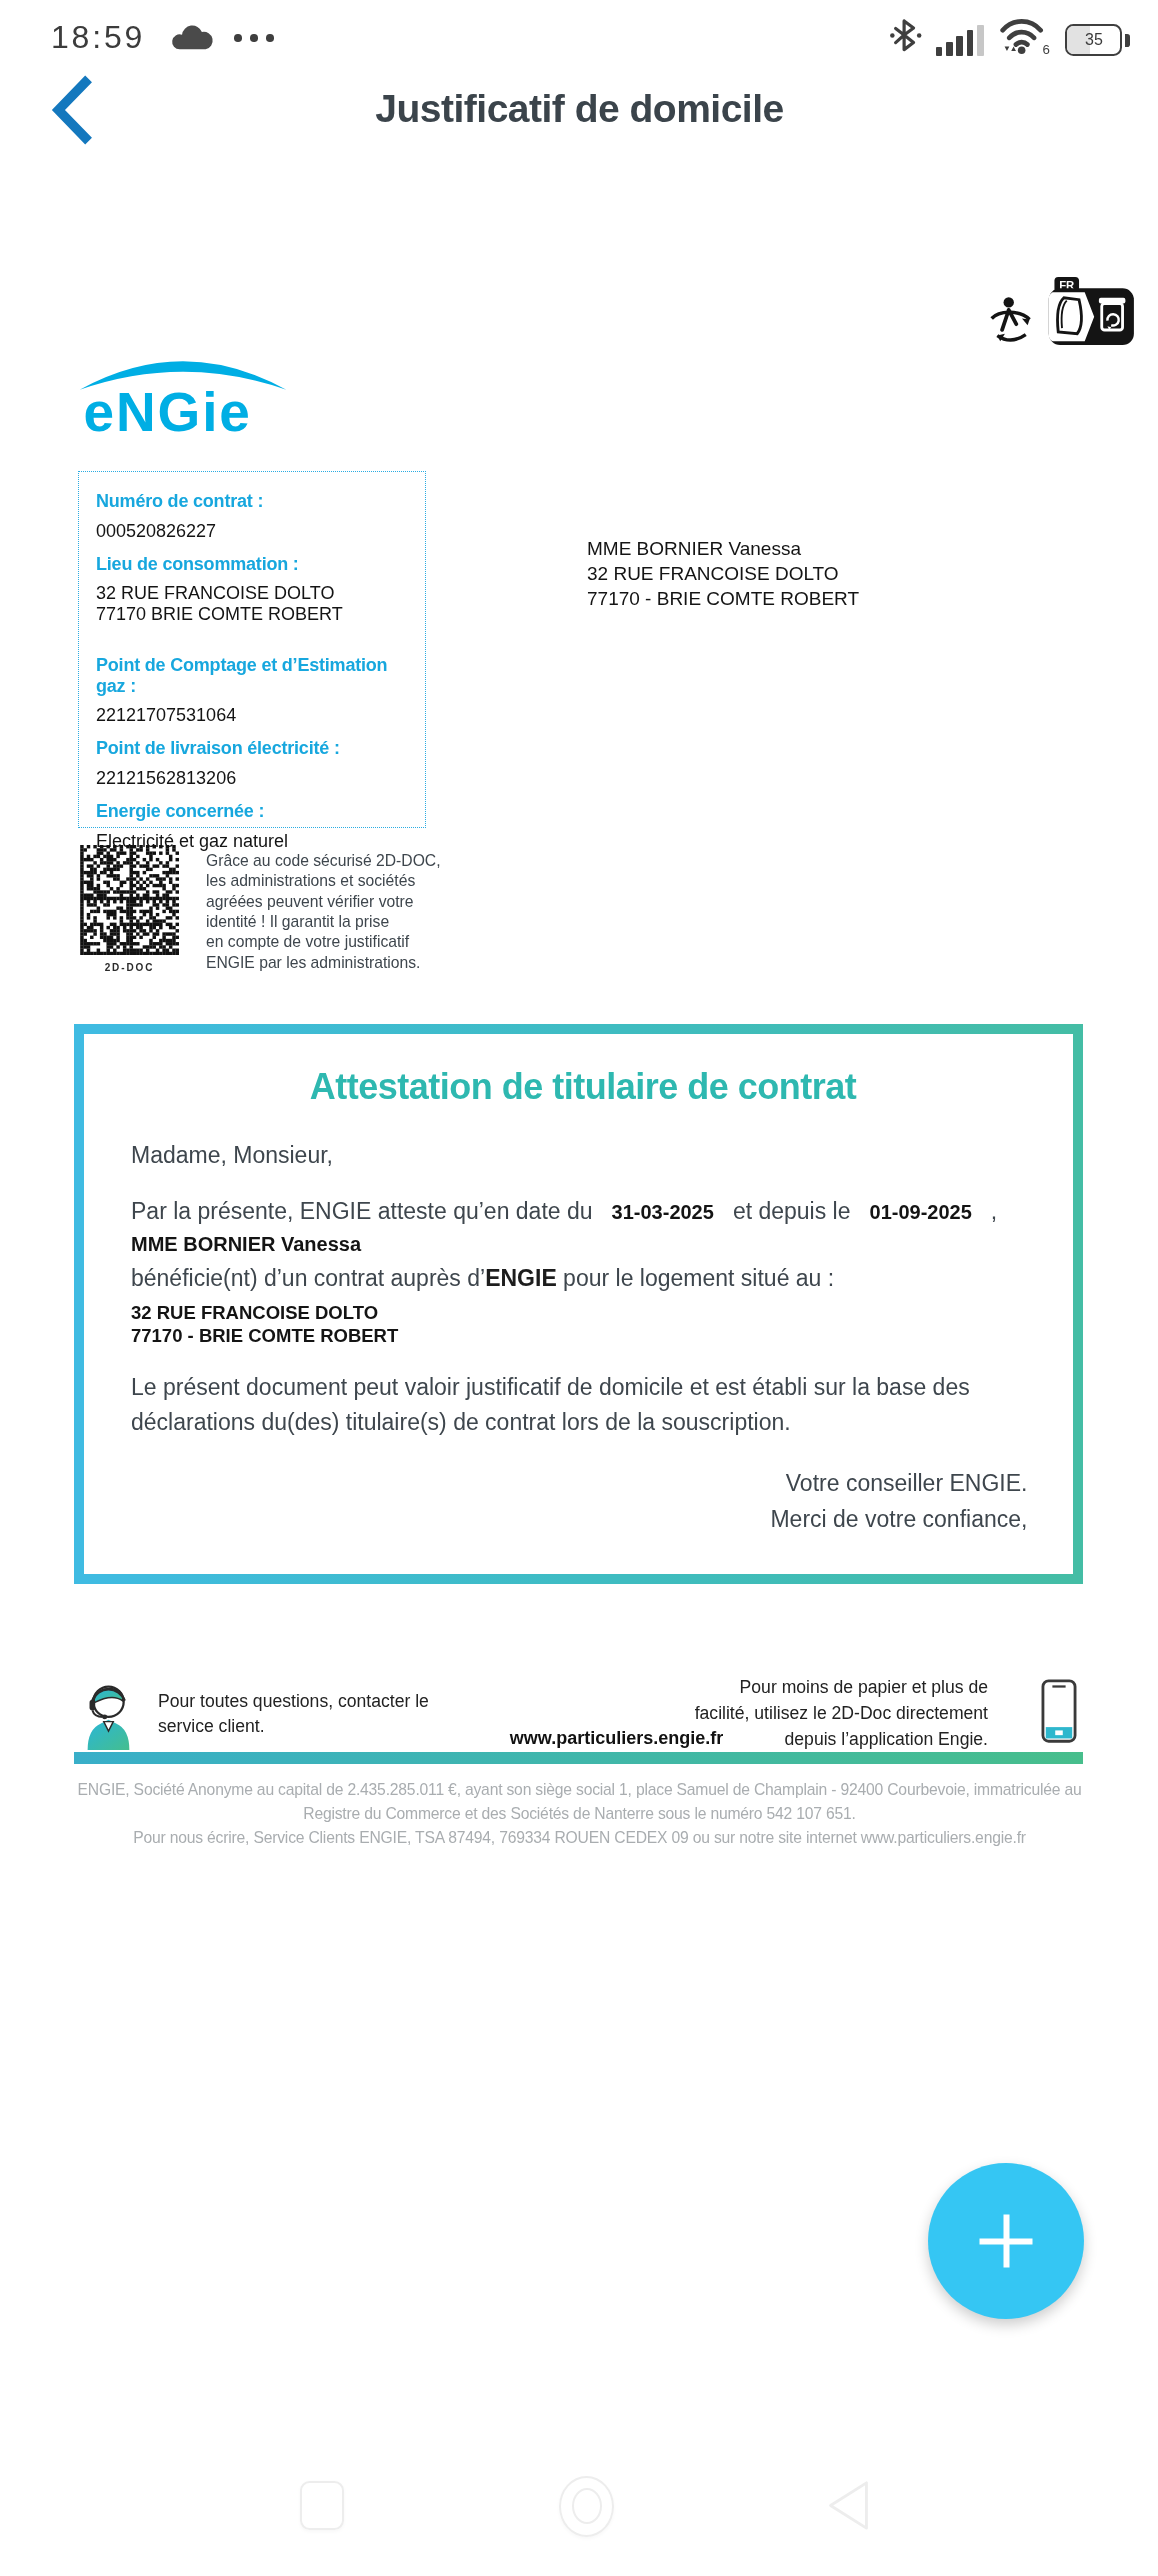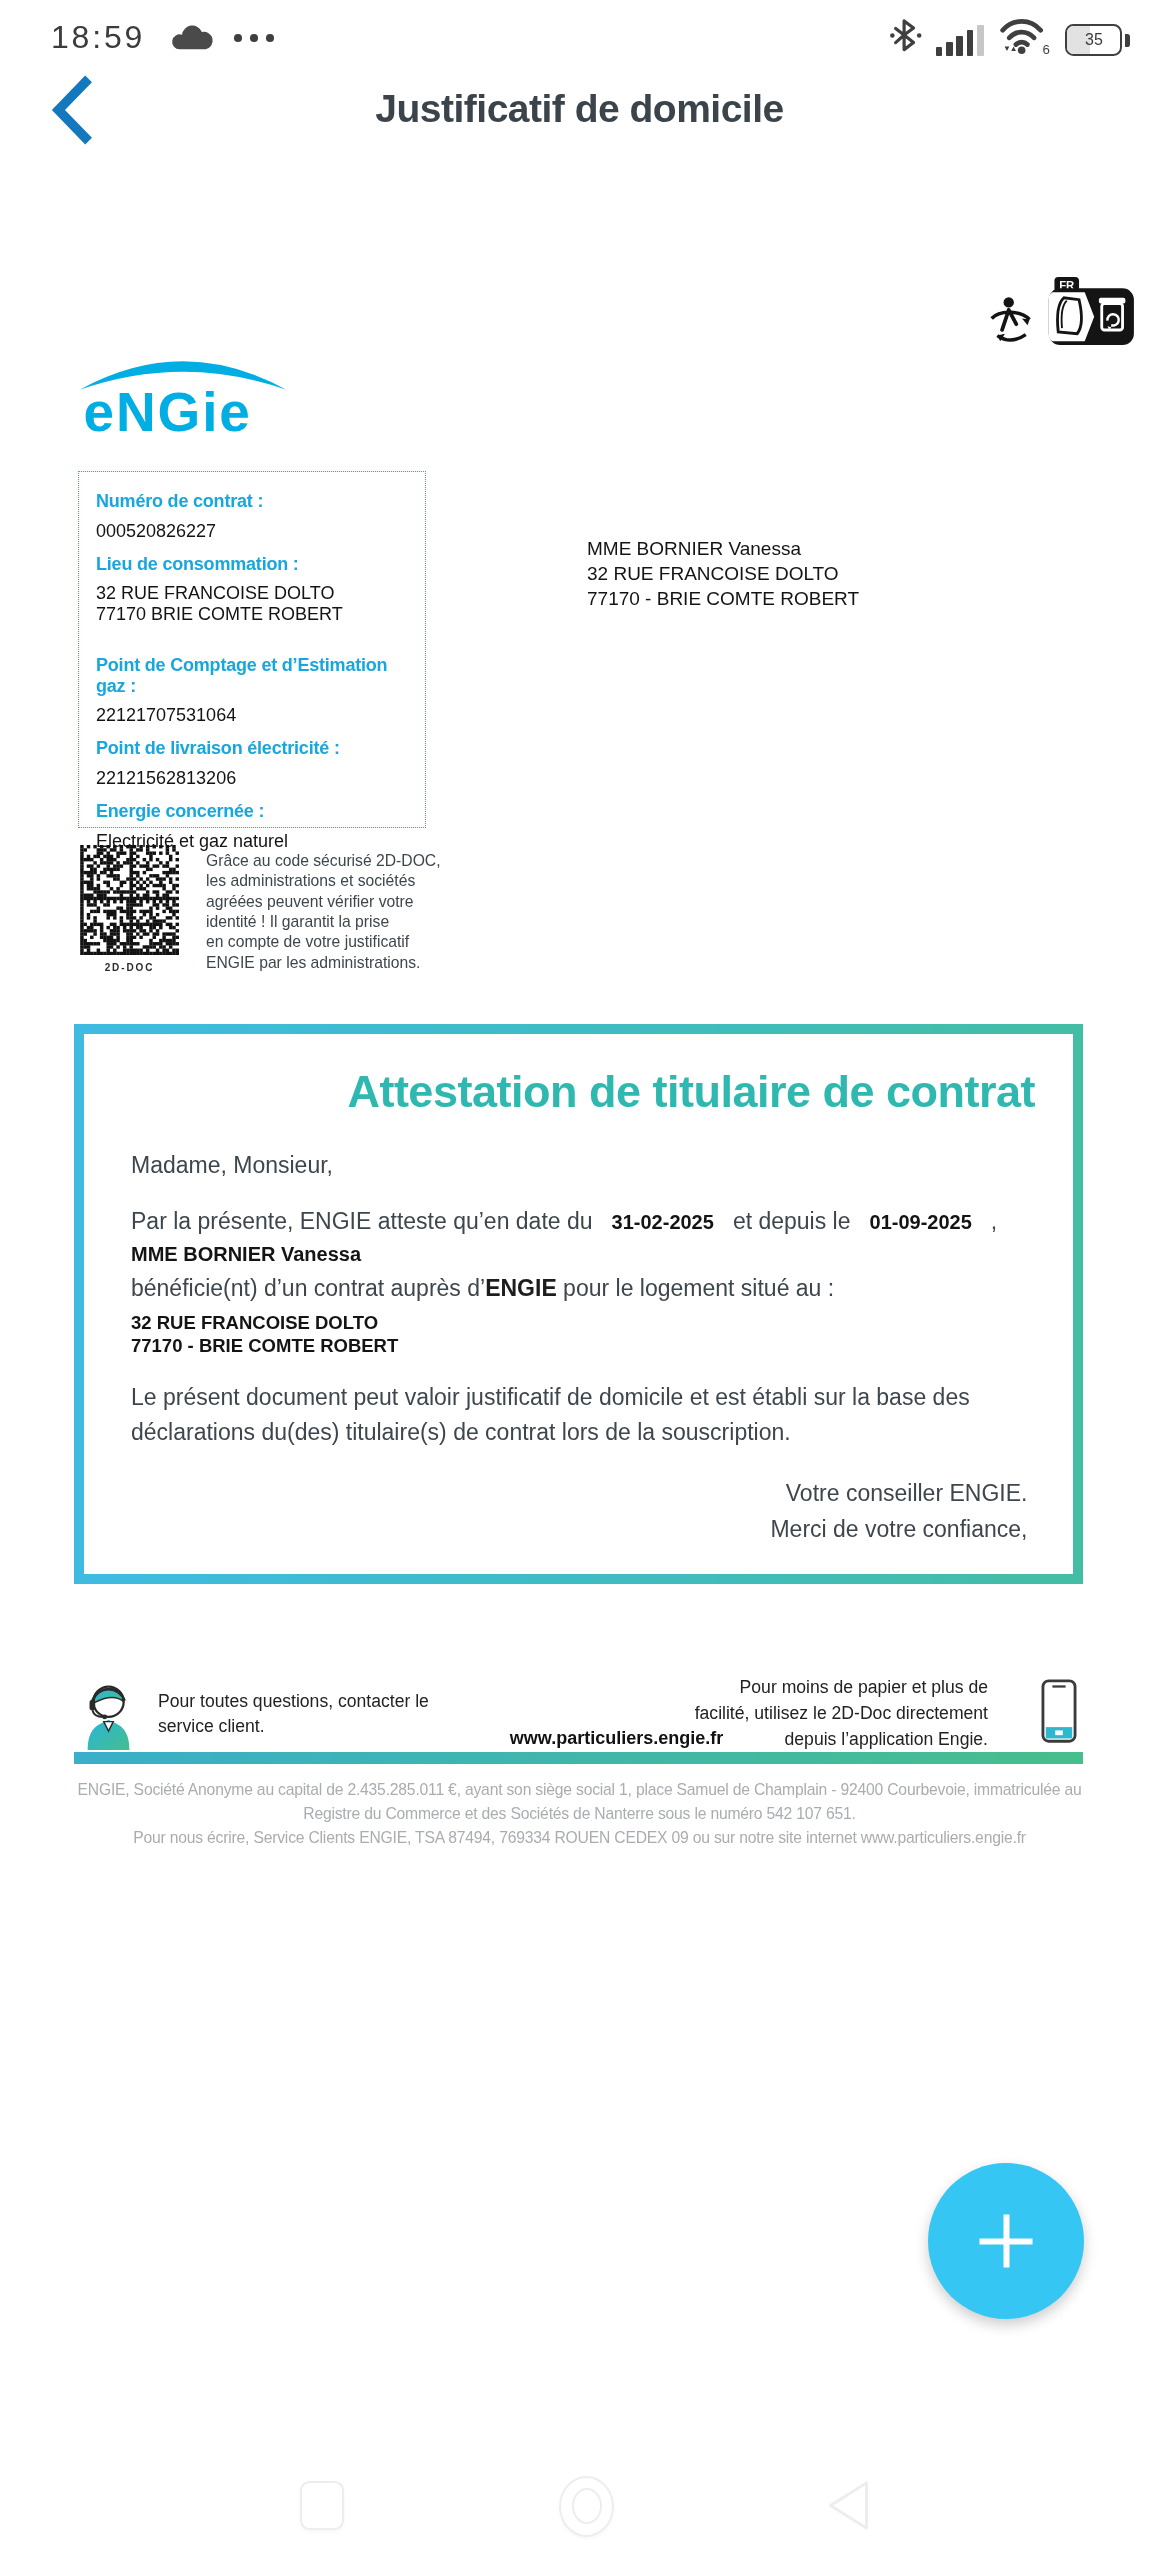--- a/index.html
+++ b/index.html
@@ -49,21 +49,21 @@
   
   .qr-block { position:absolute; left:78px; top:845px; display:flex; }
   .qr-wrap { width:103px; text-align:center; }
   .qr-label { margin-top:3.8px; font-size:10px; font-weight:700; letter-spacing:1.9px; color:#2b2b2b; }
   .qr-caption { margin-left:25px; padding-top:5.7px; font-size:15.7px; line-height:20.4px; color:#3e464d; }
 
   
   .attestation { position:absolute; left:74px; top:1024px; width:1009px; height:560px; background:#fff;
     border:10.4px solid; border-image:linear-gradient(90deg,#3fbbe2 0%,#3ebcc0 55%,#44bda5 100%) 1;
     padding:0 38px 0 47px; color:#3e464d; }
-  .att-title { margin-top:32px; text-align:right; font-size:45px; font-weight:700; color:#2eb8b0; letter-spacing:-0.5px; }
+  .att-title { margin-top:32px; text-align:center; font-size:36px; font-weight:700; color:#2eb8b0; letter-spacing:-0.5px; }
   .att-salut { margin-top:34px; font-size:23px; }
   .att-dateline { margin-top:28.5px; font-size:23px; }
   .att-date { font-size:20px; font-weight:700; color:#141414; margin:0 19px; letter-spacing:0; }
   .att-holder { margin-top:8.5px; font-size:20px; font-weight:700; color:#141414; }
   .att-benef { margin-top:8.5px; font-size:23px; }
   .att-benef b { color:#1d1d1d; }
   .att-addr { margin-top:9.5px; font-size:18.5px; font-weight:700; color:#141414; line-height:23px; }
   .att-para { margin-top:23px; font-size:23px; line-height:35px; max-width:917px; }
   .att-close { margin-top:25px; text-align:right; font-size:23px; line-height:36px; padding-right:7.6px; }
 
@@ -781,21 +781,21 @@
       <div>identité ! Il garantit la prise</div>
       <div>en compte de votre justificatif</div>
       <div>ENGIE par les administrations.</div>
     </div>
   </div>
 
   <div class="attestation">
     <div class="att-title">Attestation de titulaire de contrat</div>
     <div class="att-salut">Madame, Monsieur,</div>
     <div class="att-dateline">
-      <span>Par la présente, ENGIE atteste qu’en date du</span><span class="att-date">31-02-2025</span><span>et depuis le</span><span class="att-date">01-09-2025</span><span>,</span>
+      <span>Par la présente, ENGIE atteste qu’en date du</span><span class="att-date">31-03-2025</span><span>et depuis le</span><span class="att-date">01-09-2025</span><span>,</span>
     </div>
     <div class="att-holder">MME BORNIER Vanessa</div>
     <div class="att-benef">
       <span>bénéficie(nt) d’un contrat auprès d’</span><b>ENGIE</b><span> pour le logement situé au :</span>
     </div>
     <div class="att-addr">
       <div>32 RUE FRANCOISE DOLTO</div>
       <div>77170 - BRIE COMTE ROBERT</div>
     </div>
     <div class="att-para">Le présent document peut valoir justificatif de domicile et est établi sur la base des déclarations du(des) titulaire(s) de contrat lors de la souscription.</div>

